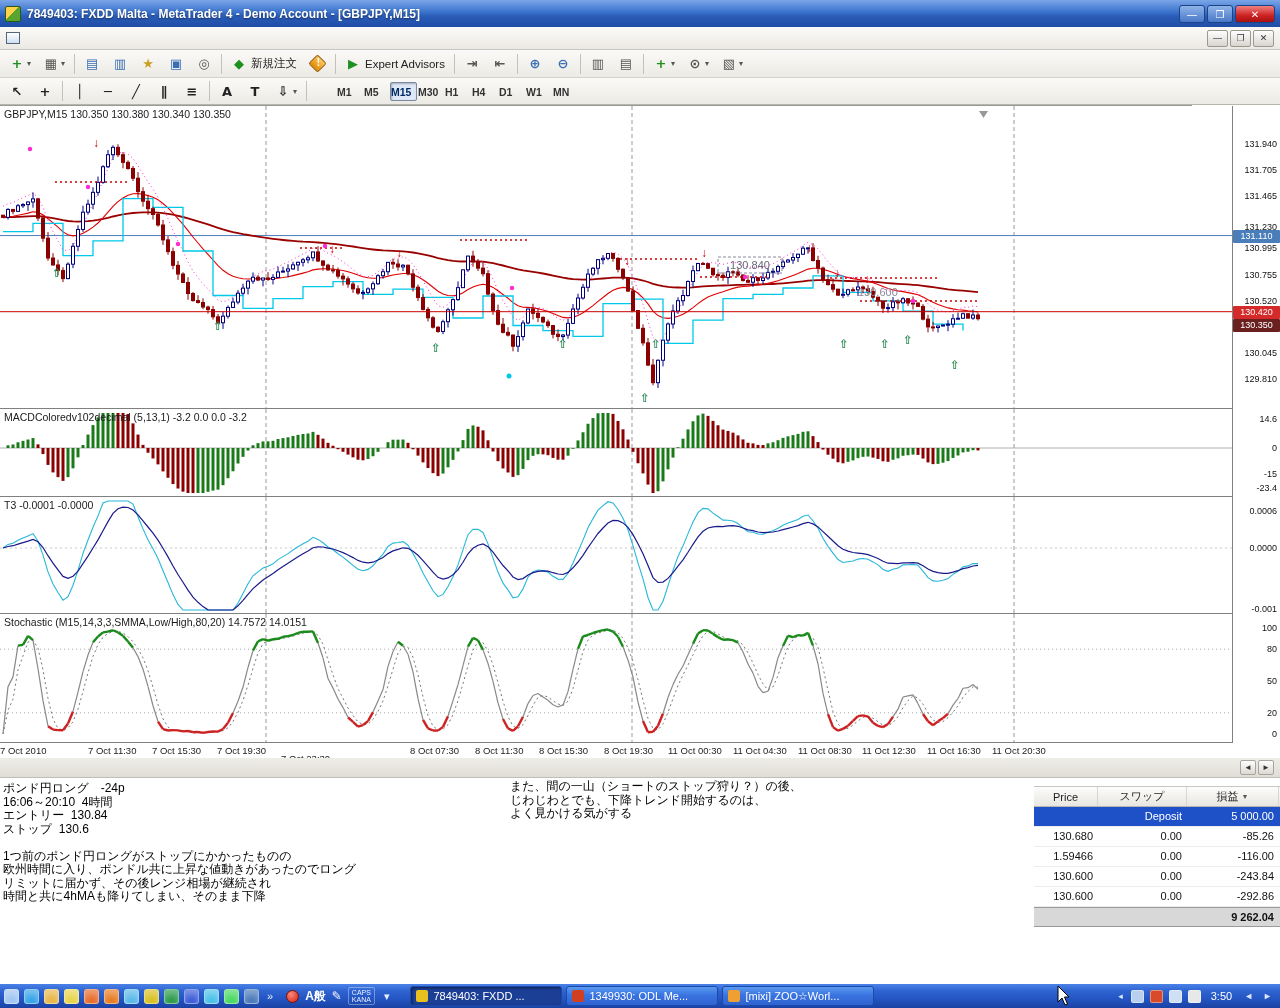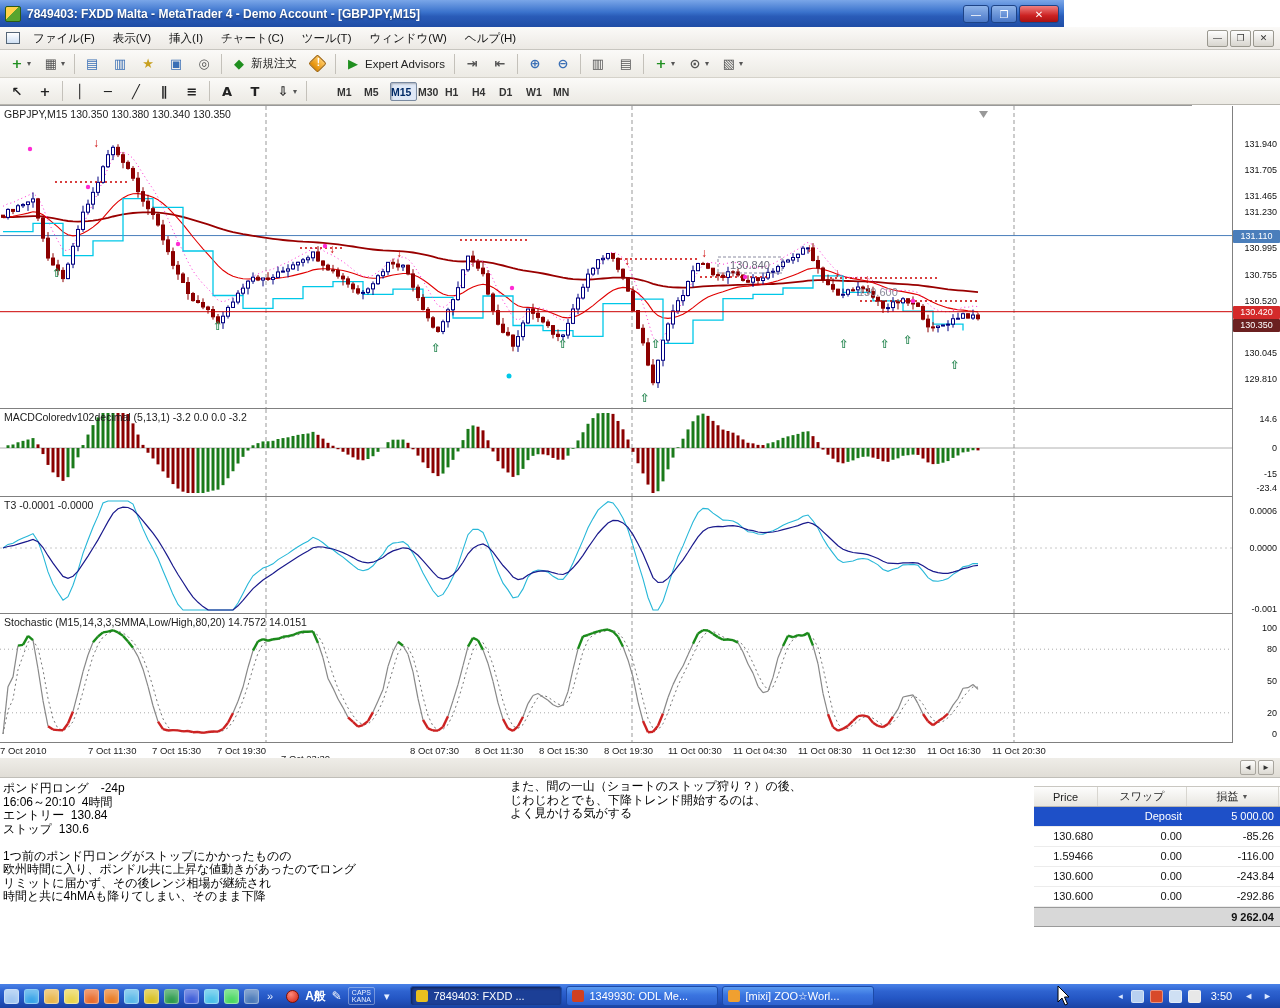--- a/index.html
+++ b/index.html
@@ -1,20 +1,20 @@
 <!DOCTYPE html>
 <html><head>
 <meta charset="utf-8">
 <style>
 *{margin:0;padding:0;box-sizing:border-box}
 html,body{width:1280px;height:1008px;overflow:hidden;background:#fff;font-family:"Liberation Sans","DejaVu Sans",sans-serif}
 #app{position:relative;width:1280px;height:1008px;background:#fff}
 
 
-.titlebar{position:absolute;top:0;left:0;width:1064px;height:27px;background:linear-gradient(#7aa6e8,#3a72cc 45%,#2a5cb8 60%,#1f4da6);display:flex;align-items:center;padding:0 5px;color:#fff}
+.titlebar{position:absolute;top:0;left:0;width:1280px;height:27px;background:linear-gradient(#7aa6e8,#3a72cc 45%,#2a5cb8 60%,#1f4da6);display:flex;align-items:center;padding:0 5px;color:#fff}
 .appicon{width:16px;height:16px;margin-right:6px;background:linear-gradient(135deg,#ffd24a 0 45%,#59a52e 45% 100%);border:1px solid #2d5a12;border-radius:2px}
 .title-text{font-size:12px;font-weight:bold;text-shadow:0 1px 2px rgba(0,0,0,.5);flex:1;white-space:nowrap;overflow:hidden}
 .winbtns{display:flex;gap:2px}
 .wbtn{width:26px;height:18px;font-size:10px;line-height:17px;text-align:center;color:#fff;background:linear-gradient(#8fb4ea,#4a78c8);border:1px solid #1d4387;border-radius:3px;cursor:default}
 .wbtn.close{background:linear-gradient(#f08080,#cc2222 60%,#a81111);width:40px}
 
 
 .menubar{position:absolute;top:27px;left:0;width:1280px;height:23px;background:linear-gradient(#fbfaf8,#ece9e4);border-bottom:1px solid #c8c6c0;display:flex;align-items:center;padding:0 2px}
 .childicon{width:14px;height:12px;margin:0 4px;background:linear-gradient(#fff,#cfe0f4);border:1px solid #567;position:relative}
 .mitem{display:inline-block;padding:3px 9px;font-size:11.5px;color:#111;cursor:default}
@@ -105,21 +105,20 @@
     <span class="title-text">7849403: FXDD Malta - MetaTrader 4 - Demo Account - [GBPJPY,M15]</span>
     <div class="winbtns">
       <div class="wbtn">—</div>
       <div class="wbtn">❐</div>
       <div class="wbtn close">✕</div>
     </div>
   </div>
 
   <div class="menubar">
     <div class="childicon"></div>
-    <div id="menu-items"><div class="mitem">ファイル(F)</div><div class="mitem">表示(V)</div><div class="mitem">挿入(I)</div><div class="mitem">チャート(C)</div><div class="mitem">ツール(T)</div><div class="mitem">ウィンドウ(W)</div><div class="mitem">ヘルプ(H)</div></div>
     <div class="child-controls">
       <div class="cbtn">—</div>
       <div class="cbtn">❐</div>
       <div class="cbtn">✕</div>
     </div>
   </div>
 
   <div class="toolbar1" id="toolbar1">
       <div class="tbtn">
         <span class="ticon" style="color: rgb(31, 143, 31); font-weight: bold;">+</span>
@@ -1109,21 +1108,21 @@
           <line x1="958" y1="84.49629008108477" x2="963" y2="74.25182362101434" stroke="#888" stroke-width="1.2"></line>
           <line x1="963" y1="74.25182362101434" x2="968" y2="73.63427885362486" stroke="#888" stroke-width="1.2"></line>
           <line x1="968" y1="73.63427885362486" x2="973" y2="70.47715674386936" stroke="#888" stroke-width="1.2"></line>
           <line x1="973" y1="70.47715674386936" x2="978" y2="75.36547944518719" stroke="#888" stroke-width="1.2"></line>
         </svg>
     </div>
     <div class="axiscol" id="axiscol">
         <div class="tick" style="top: 33px;">131.940</div>
         <div class="tick" style="top: 58.9275px;">131.705</div>
         <div class="tick" style="top: 85.4067px;">131.465</div>
-        <div class="tick" style="top: 101px;">131.230</div>
+        <div class="tick" style="top: 116px;">131.230</div>
         <div class="tick" style="top: 137.262px;">130.995</div>
         <div class="tick" style="top: 163.741px;">130.755</div>
         <div class="tick" style="top: 189.669px;">130.520</div>
         <div class="tick" style="top: 215.596px;">130.285</div>
         <div class="tick" style="top: 242.075px; margin-left: 8px;">130.045</div>
         <div class="tick" style="top: 268.003px;">129.810</div>
         <div class="tick" style="top: 307.8px;">14.6</div>
         <div class="tick" style="top: 337px;">0</div>
         <div class="tick" style="top: 362.8px;">-15</div>
         <div class="tick" style="top: 377.248px;">-23.4</div>

